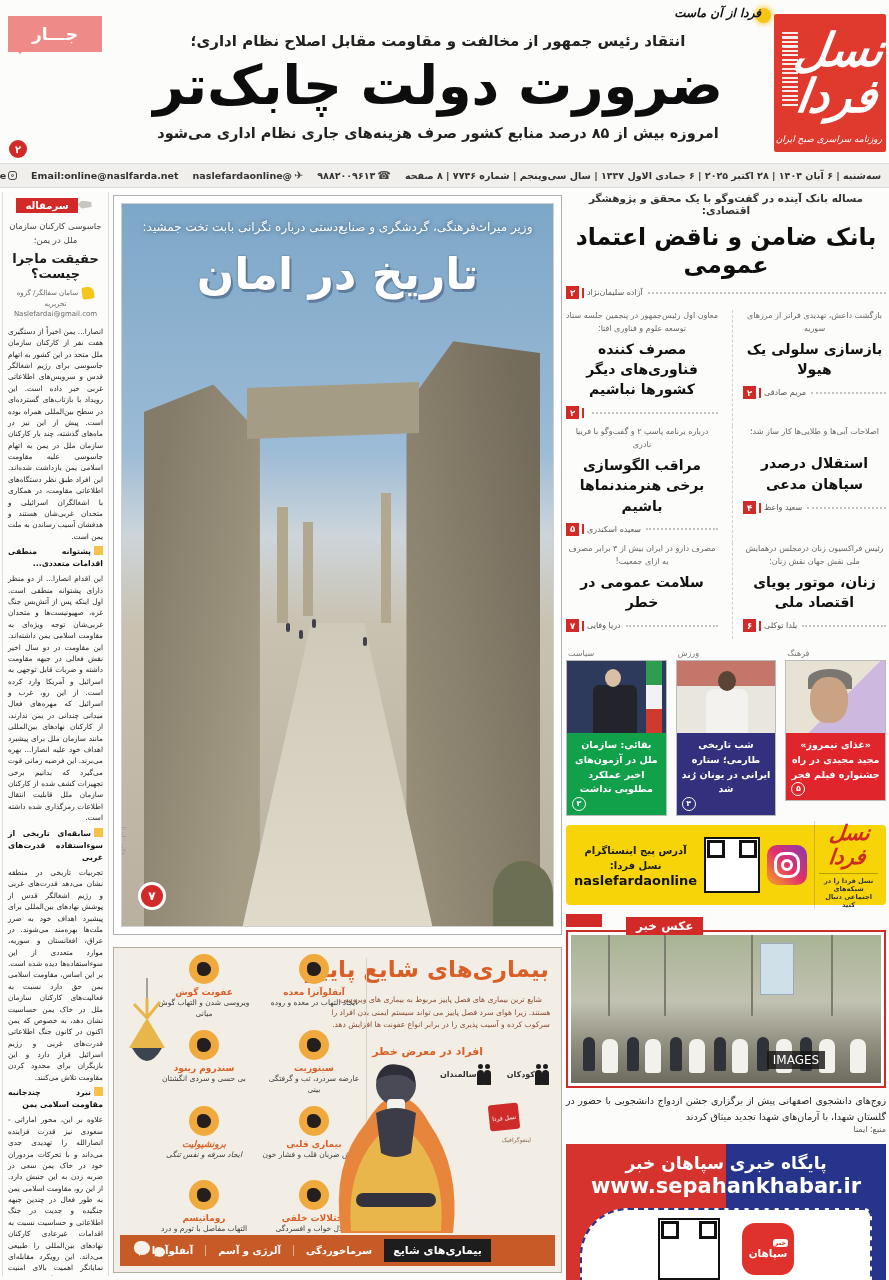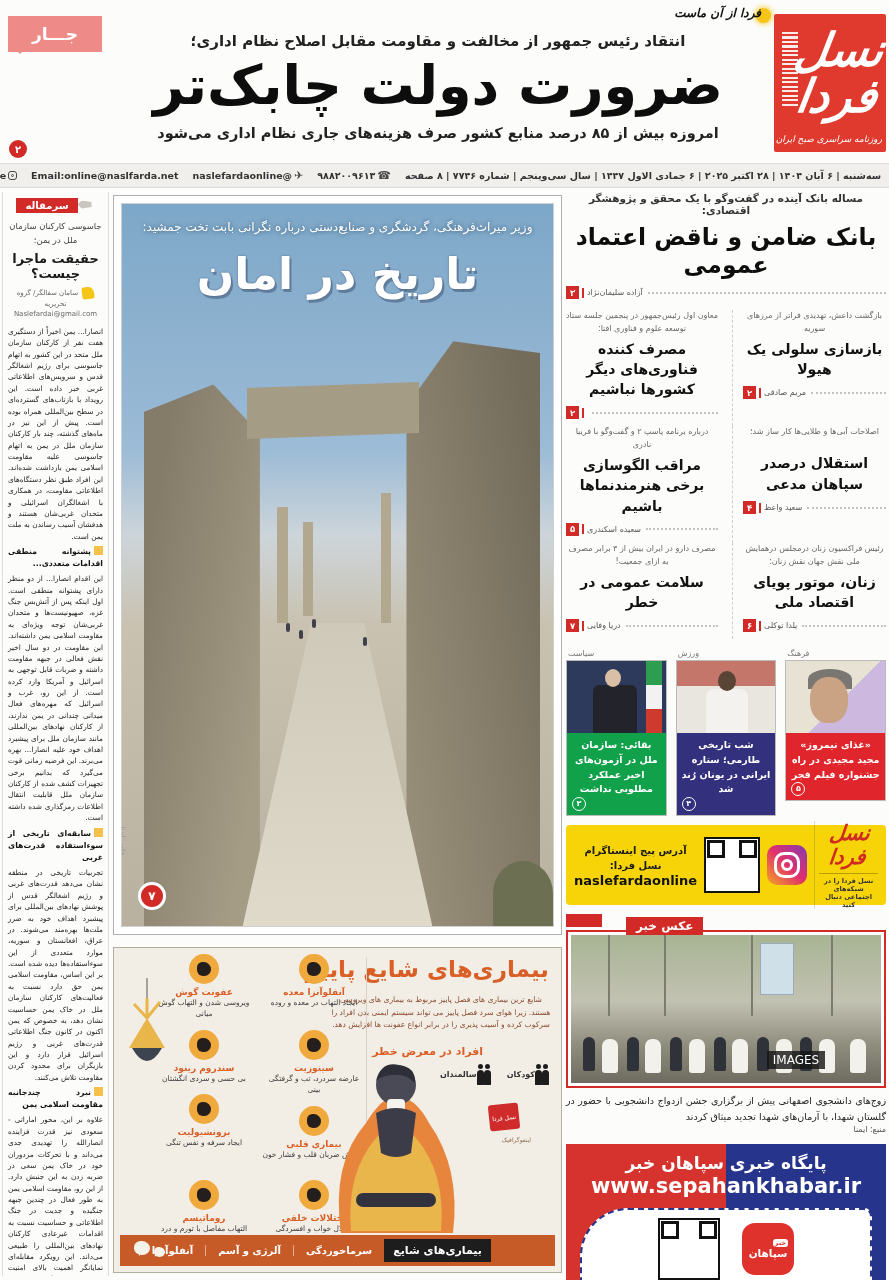--- a/index.html
+++ b/index.html
@@ -287,21 +287,21 @@
     <div class="ig-item" style="left:38px;top:82px;">
       <div class="ig-ic"></div>
       <div class="ig-name">سندروم رینود</div>
       <div class="ig-desc">بی حسی و سردی انگشتان</div>
     </div>
     <div class="ig-item" style="left:148px;top:82px;">
       <div class="ig-ic"></div>
       <div class="ig-name">سینوزیت</div>
       <div class="ig-desc">عارضه سردرد، تب و گرفتگی بینی</div>
     </div>
-    <div class="ig-item" style="left:38px;top:146px;">
+    <div class="ig-item" style="left:38px;top:158px;font-style:italic;">
       <div class="ig-ic"></div>
       <div class="ig-name">برونشیولیت</div>
       <div class="ig-desc">ایجاد سرفه و نفس تنگی</div>
     </div>
     <div class="ig-item" style="left:148px;top:158px;">
       <div class="ig-ic"></div>
       <div class="ig-name">بیماری قلبی</div>
       <div class="ig-desc">افزایش ضربان قلب و فشار خون</div>
     </div>
     <div class="ig-item" style="left:38px;top:232px;">

